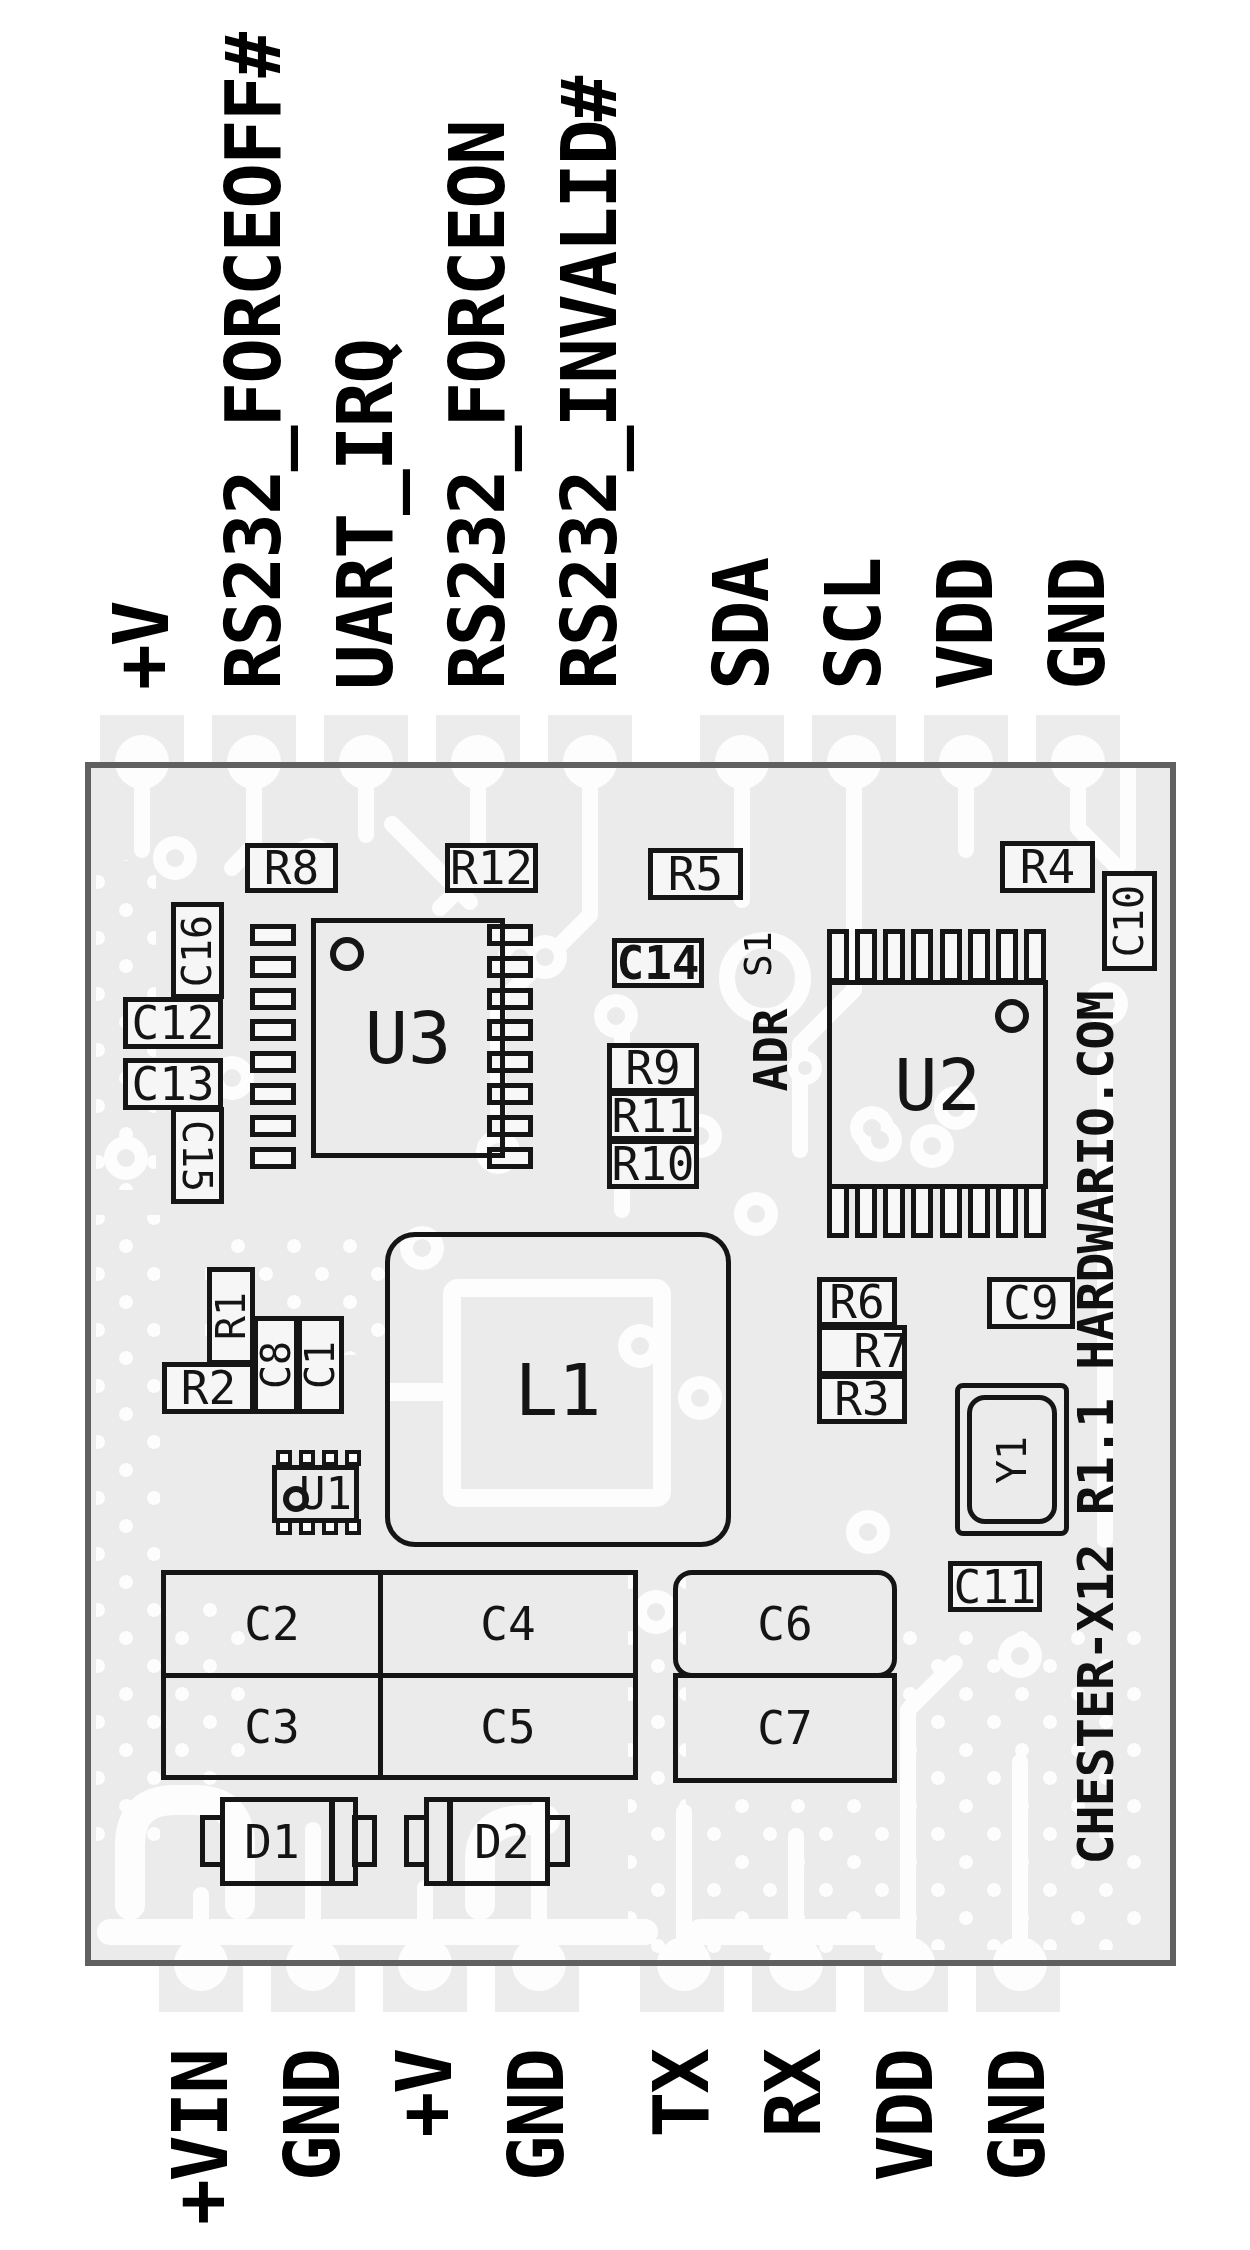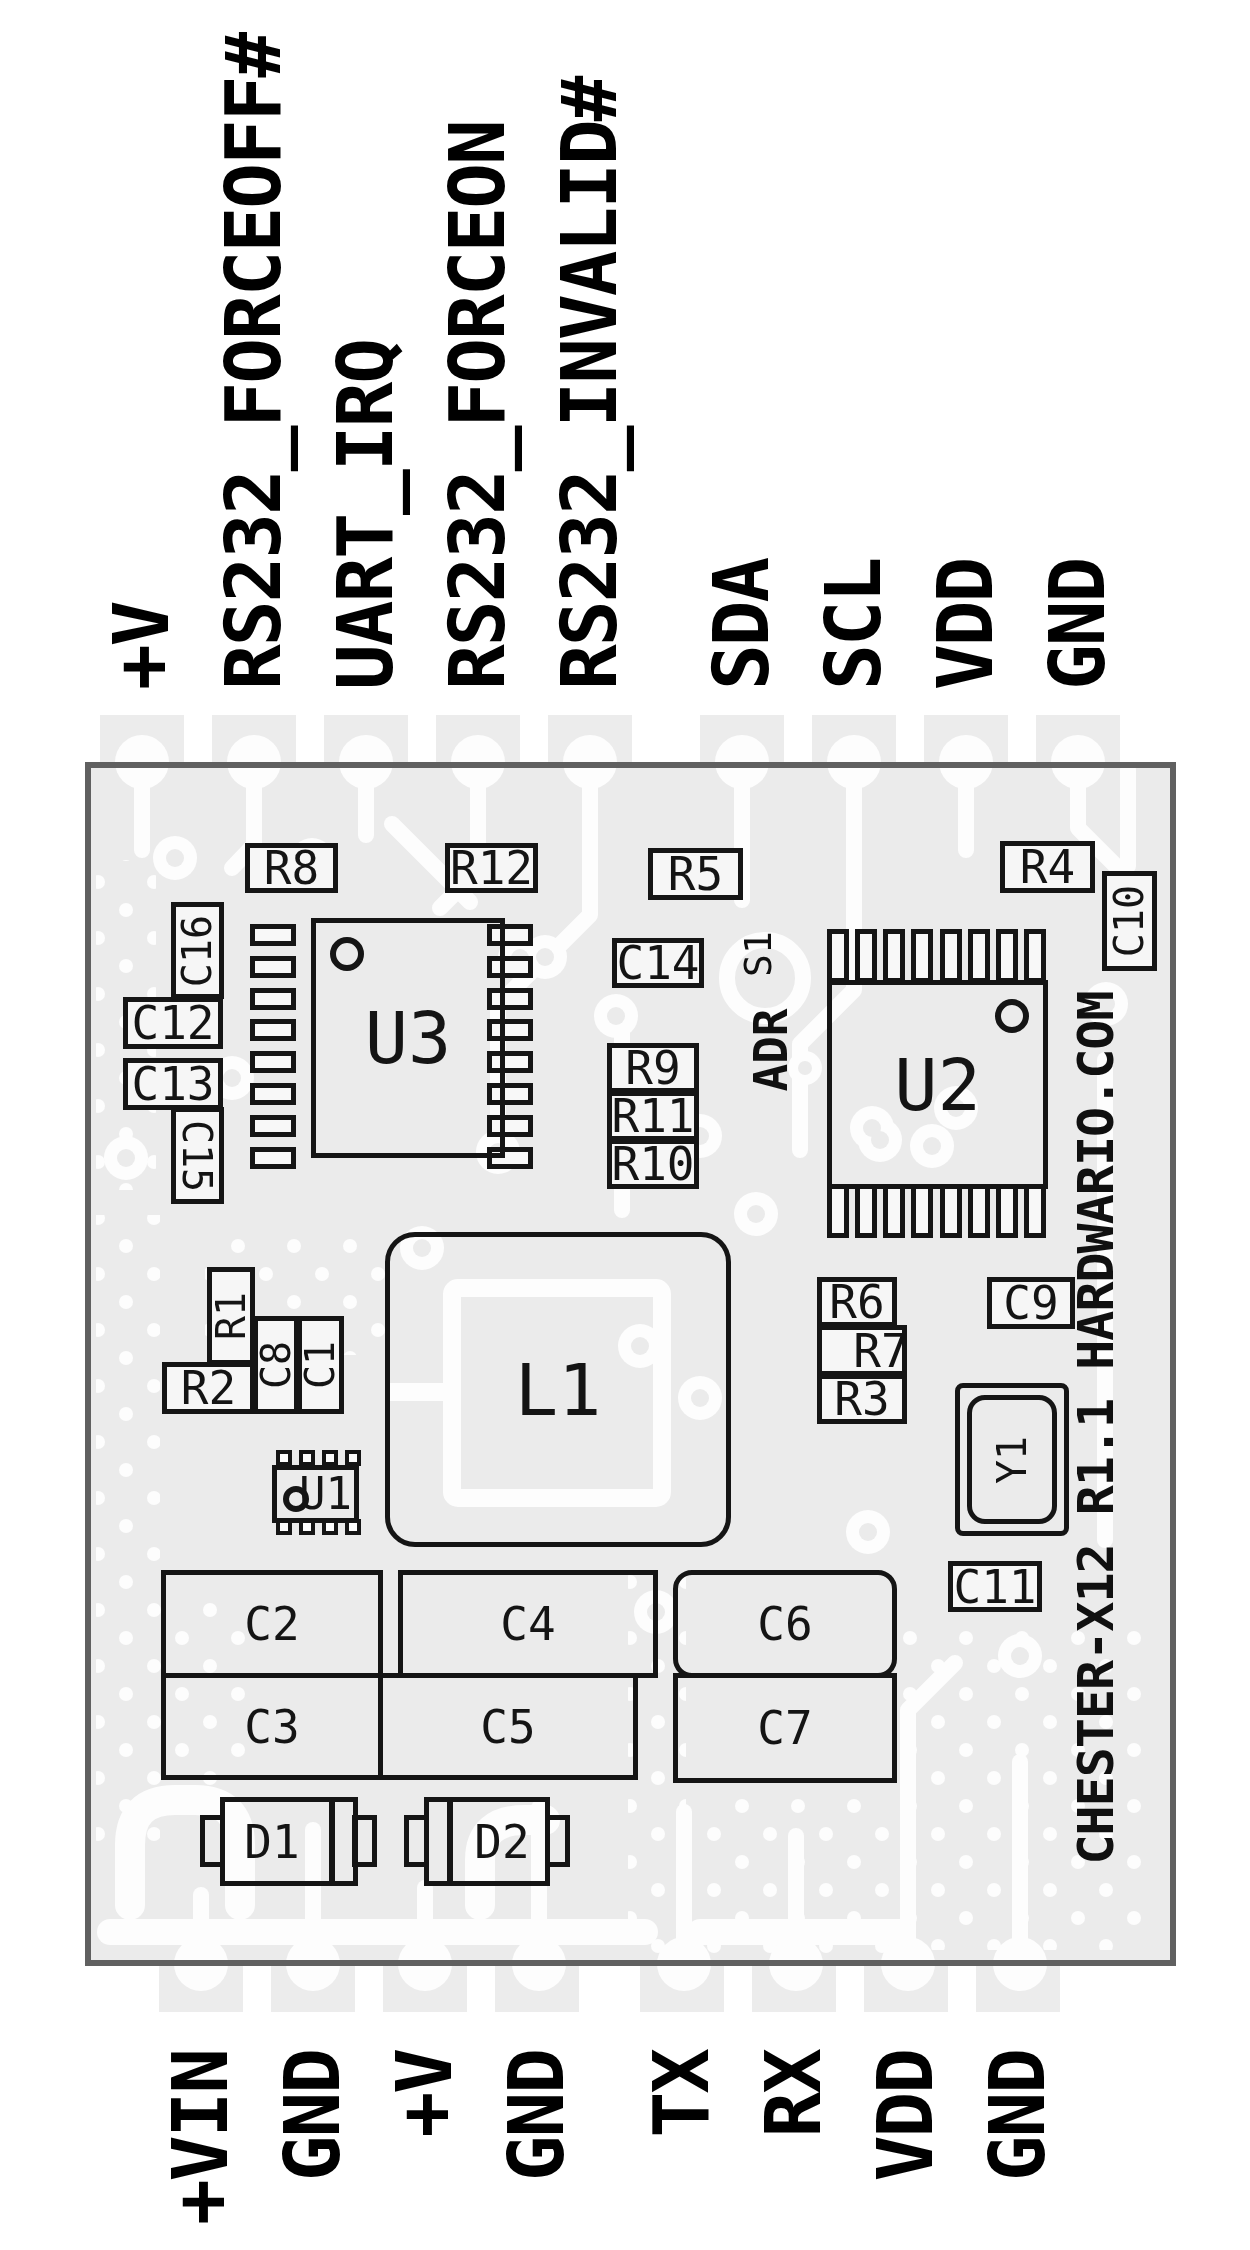--- a/index.html
+++ b/index.html
@@ -279,21 +279,21 @@
     </div>
   <div class="cmp" style="left:445px;top:843px;width:93px;height:50px;">
       <span>R12</span>
     </div>
   <div class="cmp" style="left:648px;top:848px;width:95px;height:52px;">
       <span>R5</span>
     </div>
   <div class="cmp" style="left:1000px;top:841px;width:95px;height:52px;">
       <span>R4</span>
     </div>
-  <div class="cmp" style="left:612px;top:938px;width:92px;height:50px;">
+  <div class="cmp" style="left:612px;top:938px;width:92px;height:50px;font-weight:bold;">
       <span>C14</span>
     </div>
   <div class="cmp rotccw f40" style="left:171px;top:902px;width:53px;height:97px;">
       <span>C16</span>
     </div>
   <div class="cmp" style="left:123px;top:997px;width:100px;height:52px;">
       <span>C12</span>
     </div>
   <div class="cmp" style="left:123px;top:1058px;width:100px;height:52px;">
       <span>C13</span>
@@ -337,21 +337,21 @@
   <div class="cmp rotccw f40" style="left:1102px;top:871px;width:55px;height:100px;">
       <span>C10</span>
     </div>
   <div class="cmp" style="left:948px;top:1561px;width:94px;height:51px;">
       <span>C11</span>
     </div>
 
   <div class="cmp clear" style="left:161px;top:1570px;width:222px;height:108px;">
       <span>C2</span>
     </div>
-  <div class="cmp clear" style="left:378px;top:1570px;width:260px;height:108px;margin-left:20px;">
+  <div class="cmp clear" style="left:378px;top:1570px;width:260px;height:108px;">
       <span>C4</span>
     </div>
   <div class="cmp clear" style="left:161px;top:1673px;width:222px;height:107px;">
       <span>C3</span>
     </div>
   <div class="cmp clear" style="left:378px;top:1673px;width:260px;height:107px;">
       <span>C5</span>
     </div>
   <div class="cmp clear" style="left:673px;top:1570px;width:224px;height:108px;border-radius:19px;">
       <span>C6</span>

